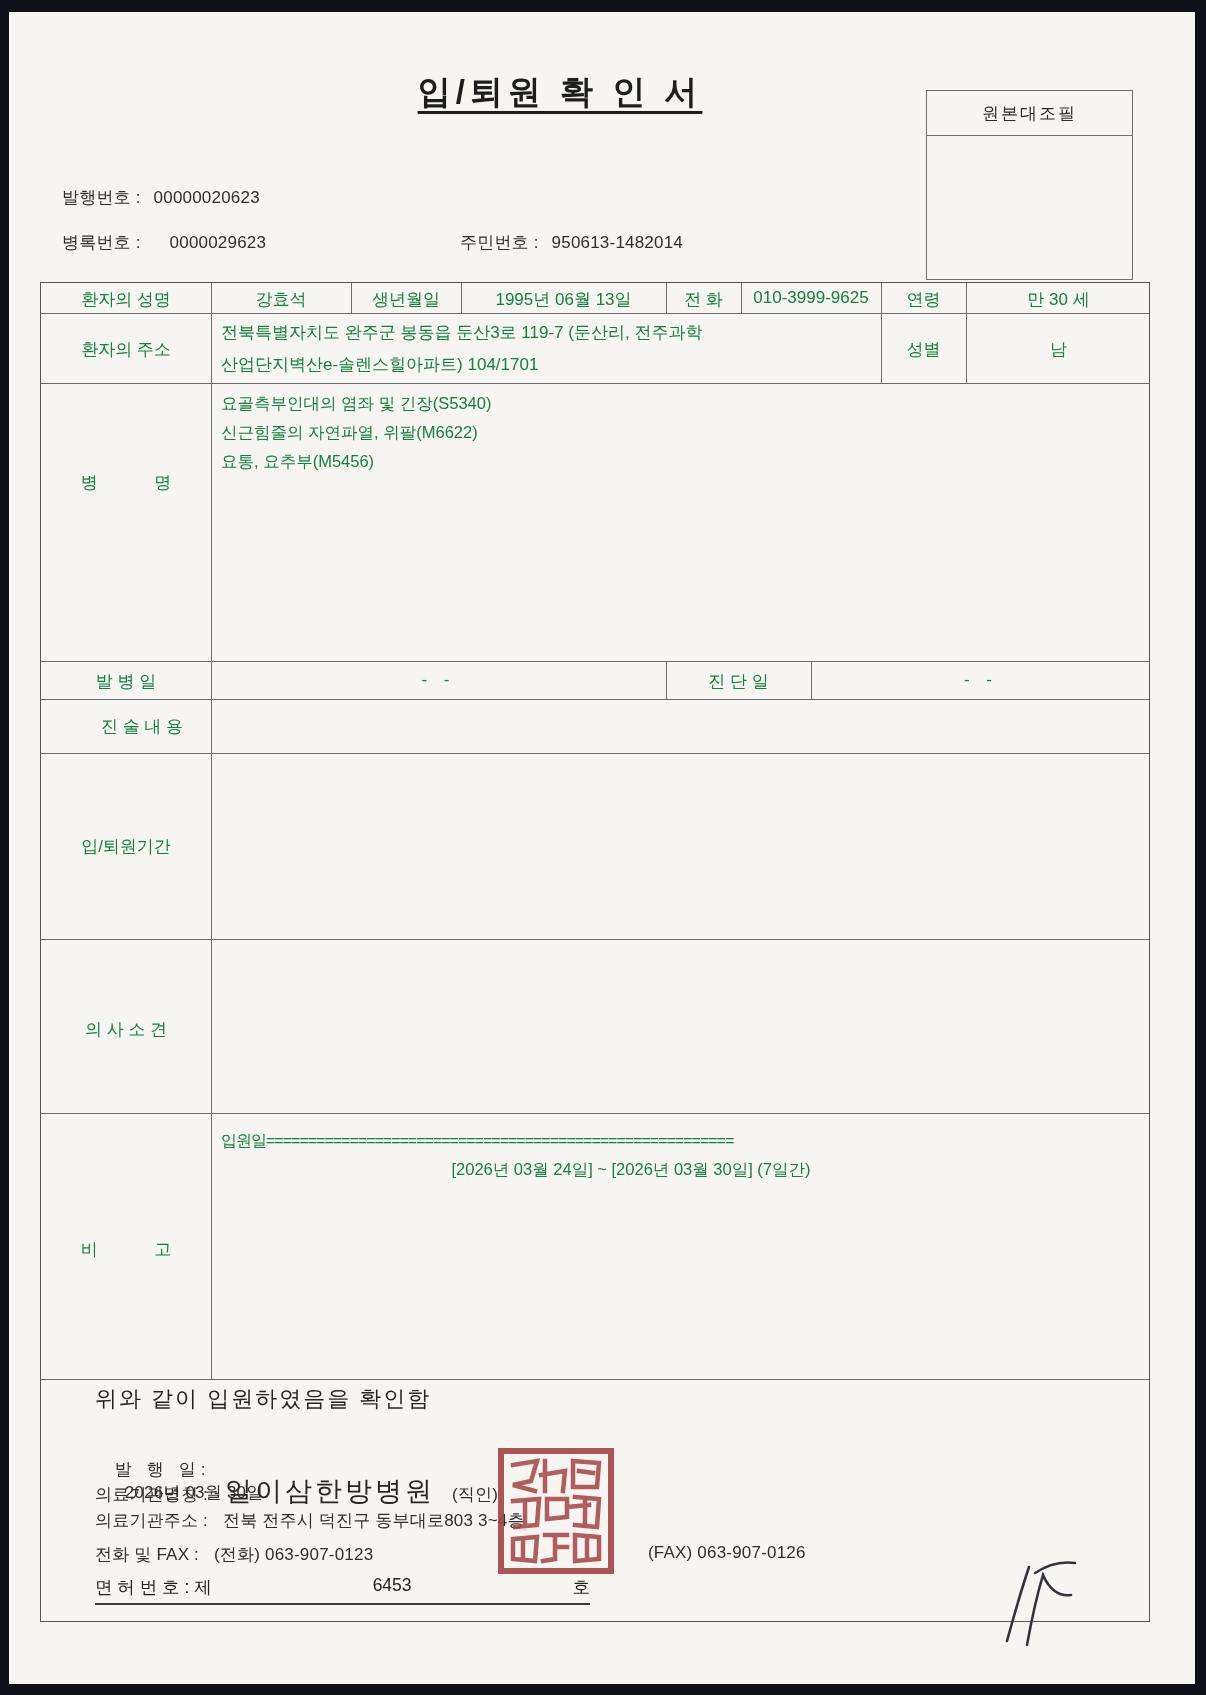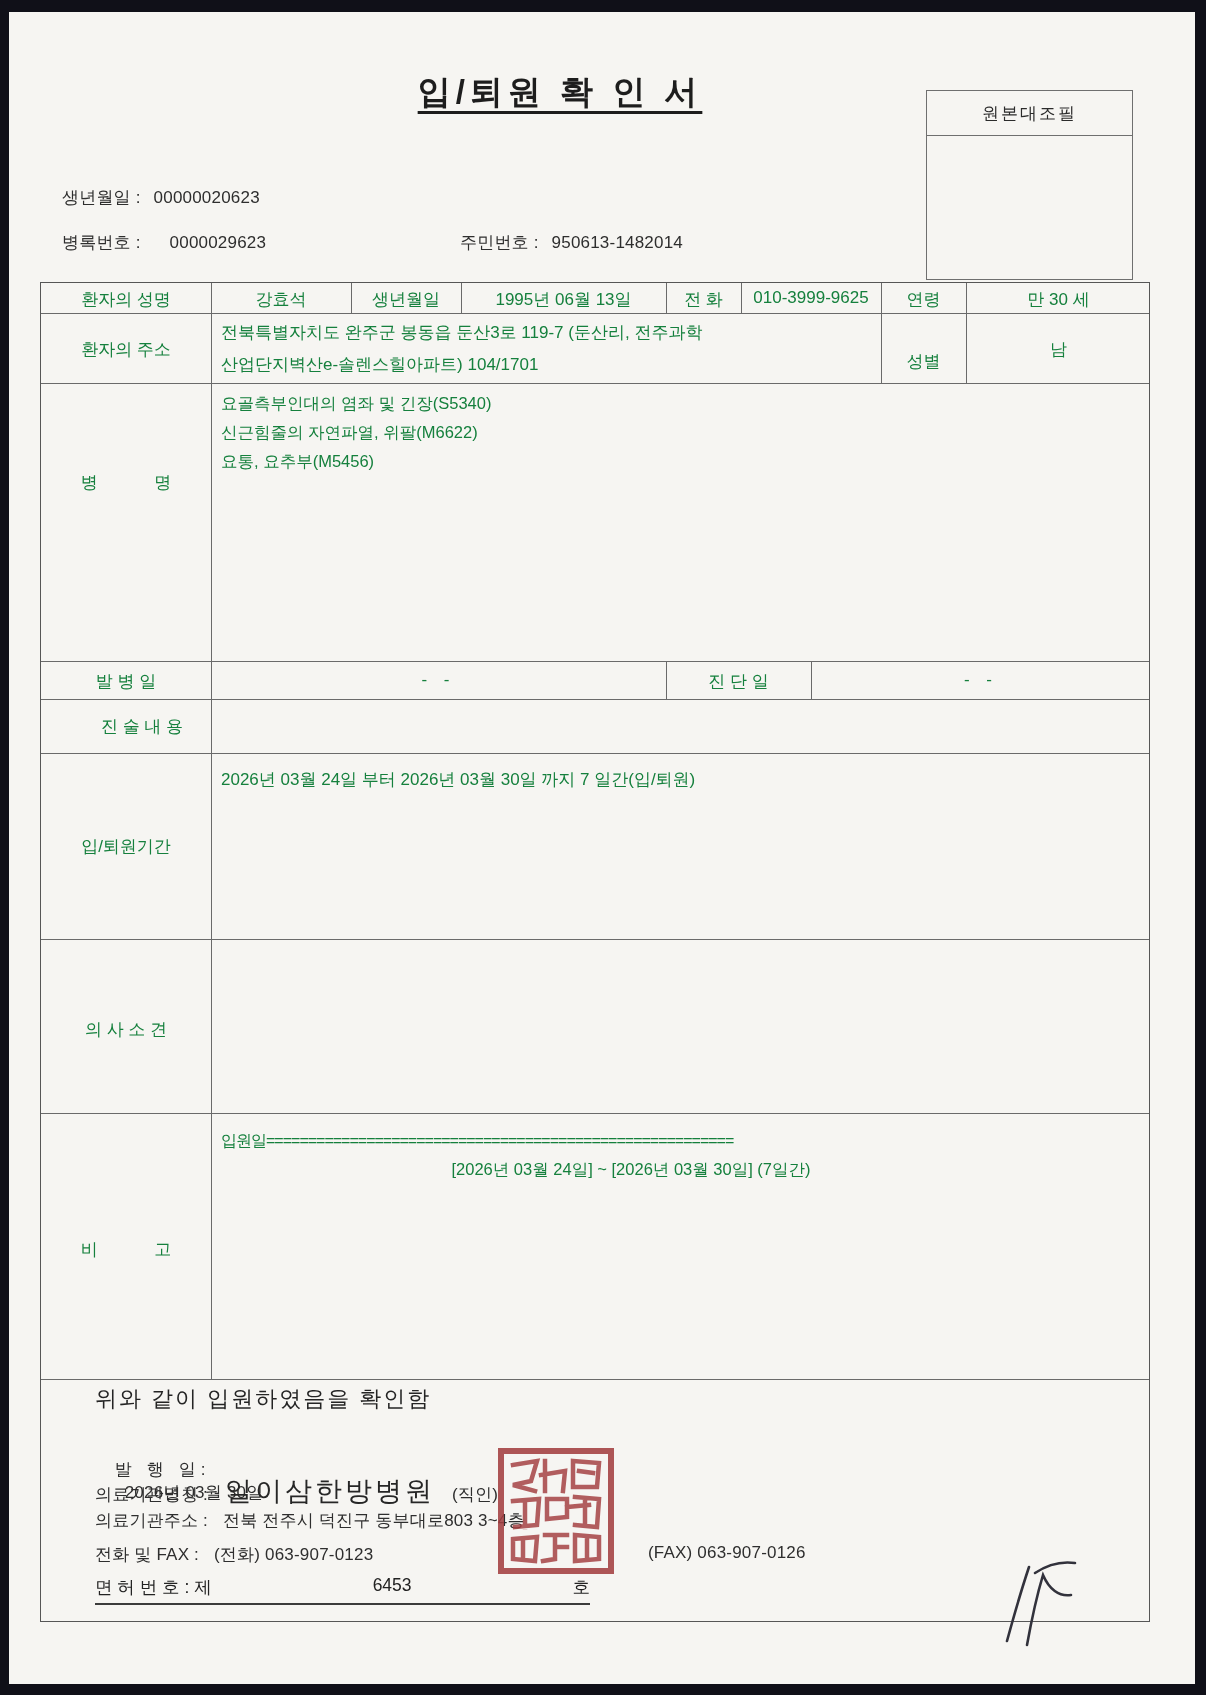--- a/index.html
+++ b/index.html
@@ -43,21 +43,21 @@
   <div class="scan-edge" style="left:1195px;top:0;width:11px;height:1695px;"></div>
   <div class="scan-edge" style="left:0;top:1684px;width:1206px;height:11px;"></div>
 
   <div class="doc-title">입/퇴원 확 인 서</div>
 
   <div class="stampbox">
     <div class="head">원본대조필</div>
   </div>
 
   <div class="txt" style="left:62px;top:186px;">
-    <span>생년월일 :</span>
+    <span>발행번호 :</span>
     <span style="margin-left:8px;">00000020623</span>
   </div>
   <div class="txt" style="left:62px;top:231px;">
     <span>병록번호 :</span>
     <span style="margin-left:24px;">0000029623</span>
   </div>
   <div class="txt" style="left:460px;top:231px;">
     <span>주민번호 :</span>
     <span style="margin-left:8px;">950613-1482014</span>
   </div>
@@ -90,37 +90,36 @@
     <div class="cell-label" style="left:310px;top:5px;width:110px;">생년월일</div>
     <div class="cell-label" style="left:420px;top:5px;width:205px;">1995년 06월 13일</div>
     <div class="cell-label" style="left:625px;top:5px;width:75px;">전 화</div>
     <div class="cell-label" style="left:700px;top:5px;width:140px;">010-3999-9625</div>
     <div class="cell-label" style="left:840px;top:5px;width:85px;">연령</div>
     <div class="cell-label" style="left:925px;top:5px;width:185px;">만 30 세</div>
 
     <div class="cell-label" style="left:0;top:55px;width:170px;">환자의 주소</div>
     <div class="cell-label" style="left:180px;top:38px;width:660px;text-align:left;">전북특별자치도 완주군 봉동읍 둔산3로 119-7 (둔산리, 전주과학</div>
     <div class="cell-label" style="left:180px;top:70px;width:660px;text-align:left;">산업단지벽산e-솔렌스힐아파트) 104/1701</div>
-    <div class="cell-label" style="left:840px;top:55px;width:85px;margin-top:12px;">성별</div>
+    <div class="cell-label" style="left:840px;top:55px;width:85px;">성별</div>
     <div class="cell-label" style="left:925px;top:55px;width:185px;">남</div>
 
     <div class="cell-label" style="left:20px;top:188px;width:130px;white-space:pre;">병            명</div>
     <div class="cell-label small" style="left:180px;top:110px;width:700px;text-align:left;">요골측부인대의 염좌 및 긴장(S5340)</div>
     <div class="cell-label small" style="left:180px;top:139px;width:700px;text-align:left;">신근힘줄의 자연파열, 위팔(M6622)</div>
     <div class="cell-label small" style="left:180px;top:168px;width:700px;text-align:left;">요통, 요추부(M5456)</div>
 
     <div class="cell-label" style="left:0;top:387px;width:170px;">발 병 일</div>
     <div class="cell-label" style="left:170px;top:387px;width:455px;letter-spacing:6px;">-  -</div>
     <div class="cell-label" style="left:625px;top:387px;width:145px;">진 단 일</div>
     <div class="cell-label" style="left:770px;top:387px;width:340px;letter-spacing:6px;">-  -</div>
 
     <div class="cell-label" style="left:16px;top:432px;width:170px;">진 술 내 용</div>
 
     <div class="cell-label" style="left:0;top:552px;width:170px;">입/퇴원기간</div>
-    <div class="cell-label" style="left:180px;top:485px;width:800px;text-align:left;">2026년 03월 24일 부터 2026년 03월 30일 까지 7 일간(입/퇴원)</div>
 
     <div class="cell-label" style="left:0;top:735px;width:170px;">의 사 소 견</div>
 
     <div class="cell-label" style="left:20px;top:955px;width:130px;white-space:pre;">비            고</div>
     <div class="cell-label eqline" style="left:180px;top:848px;width:820px;text-align:left;">입원일========================================================</div>
     <div class="cell-label small" style="left:180px;top:876px;width:820px;text-align:center;">[2026년 03월 24일] ~ [2026년 03월 30일] (7일간)</div>
   </div>
 
   <div class="txt" style="left:95px;top:1384px;font-size:22px;letter-spacing:2px;color:#242424;">위와 같이 입원하였음을 확인함</div>
 

